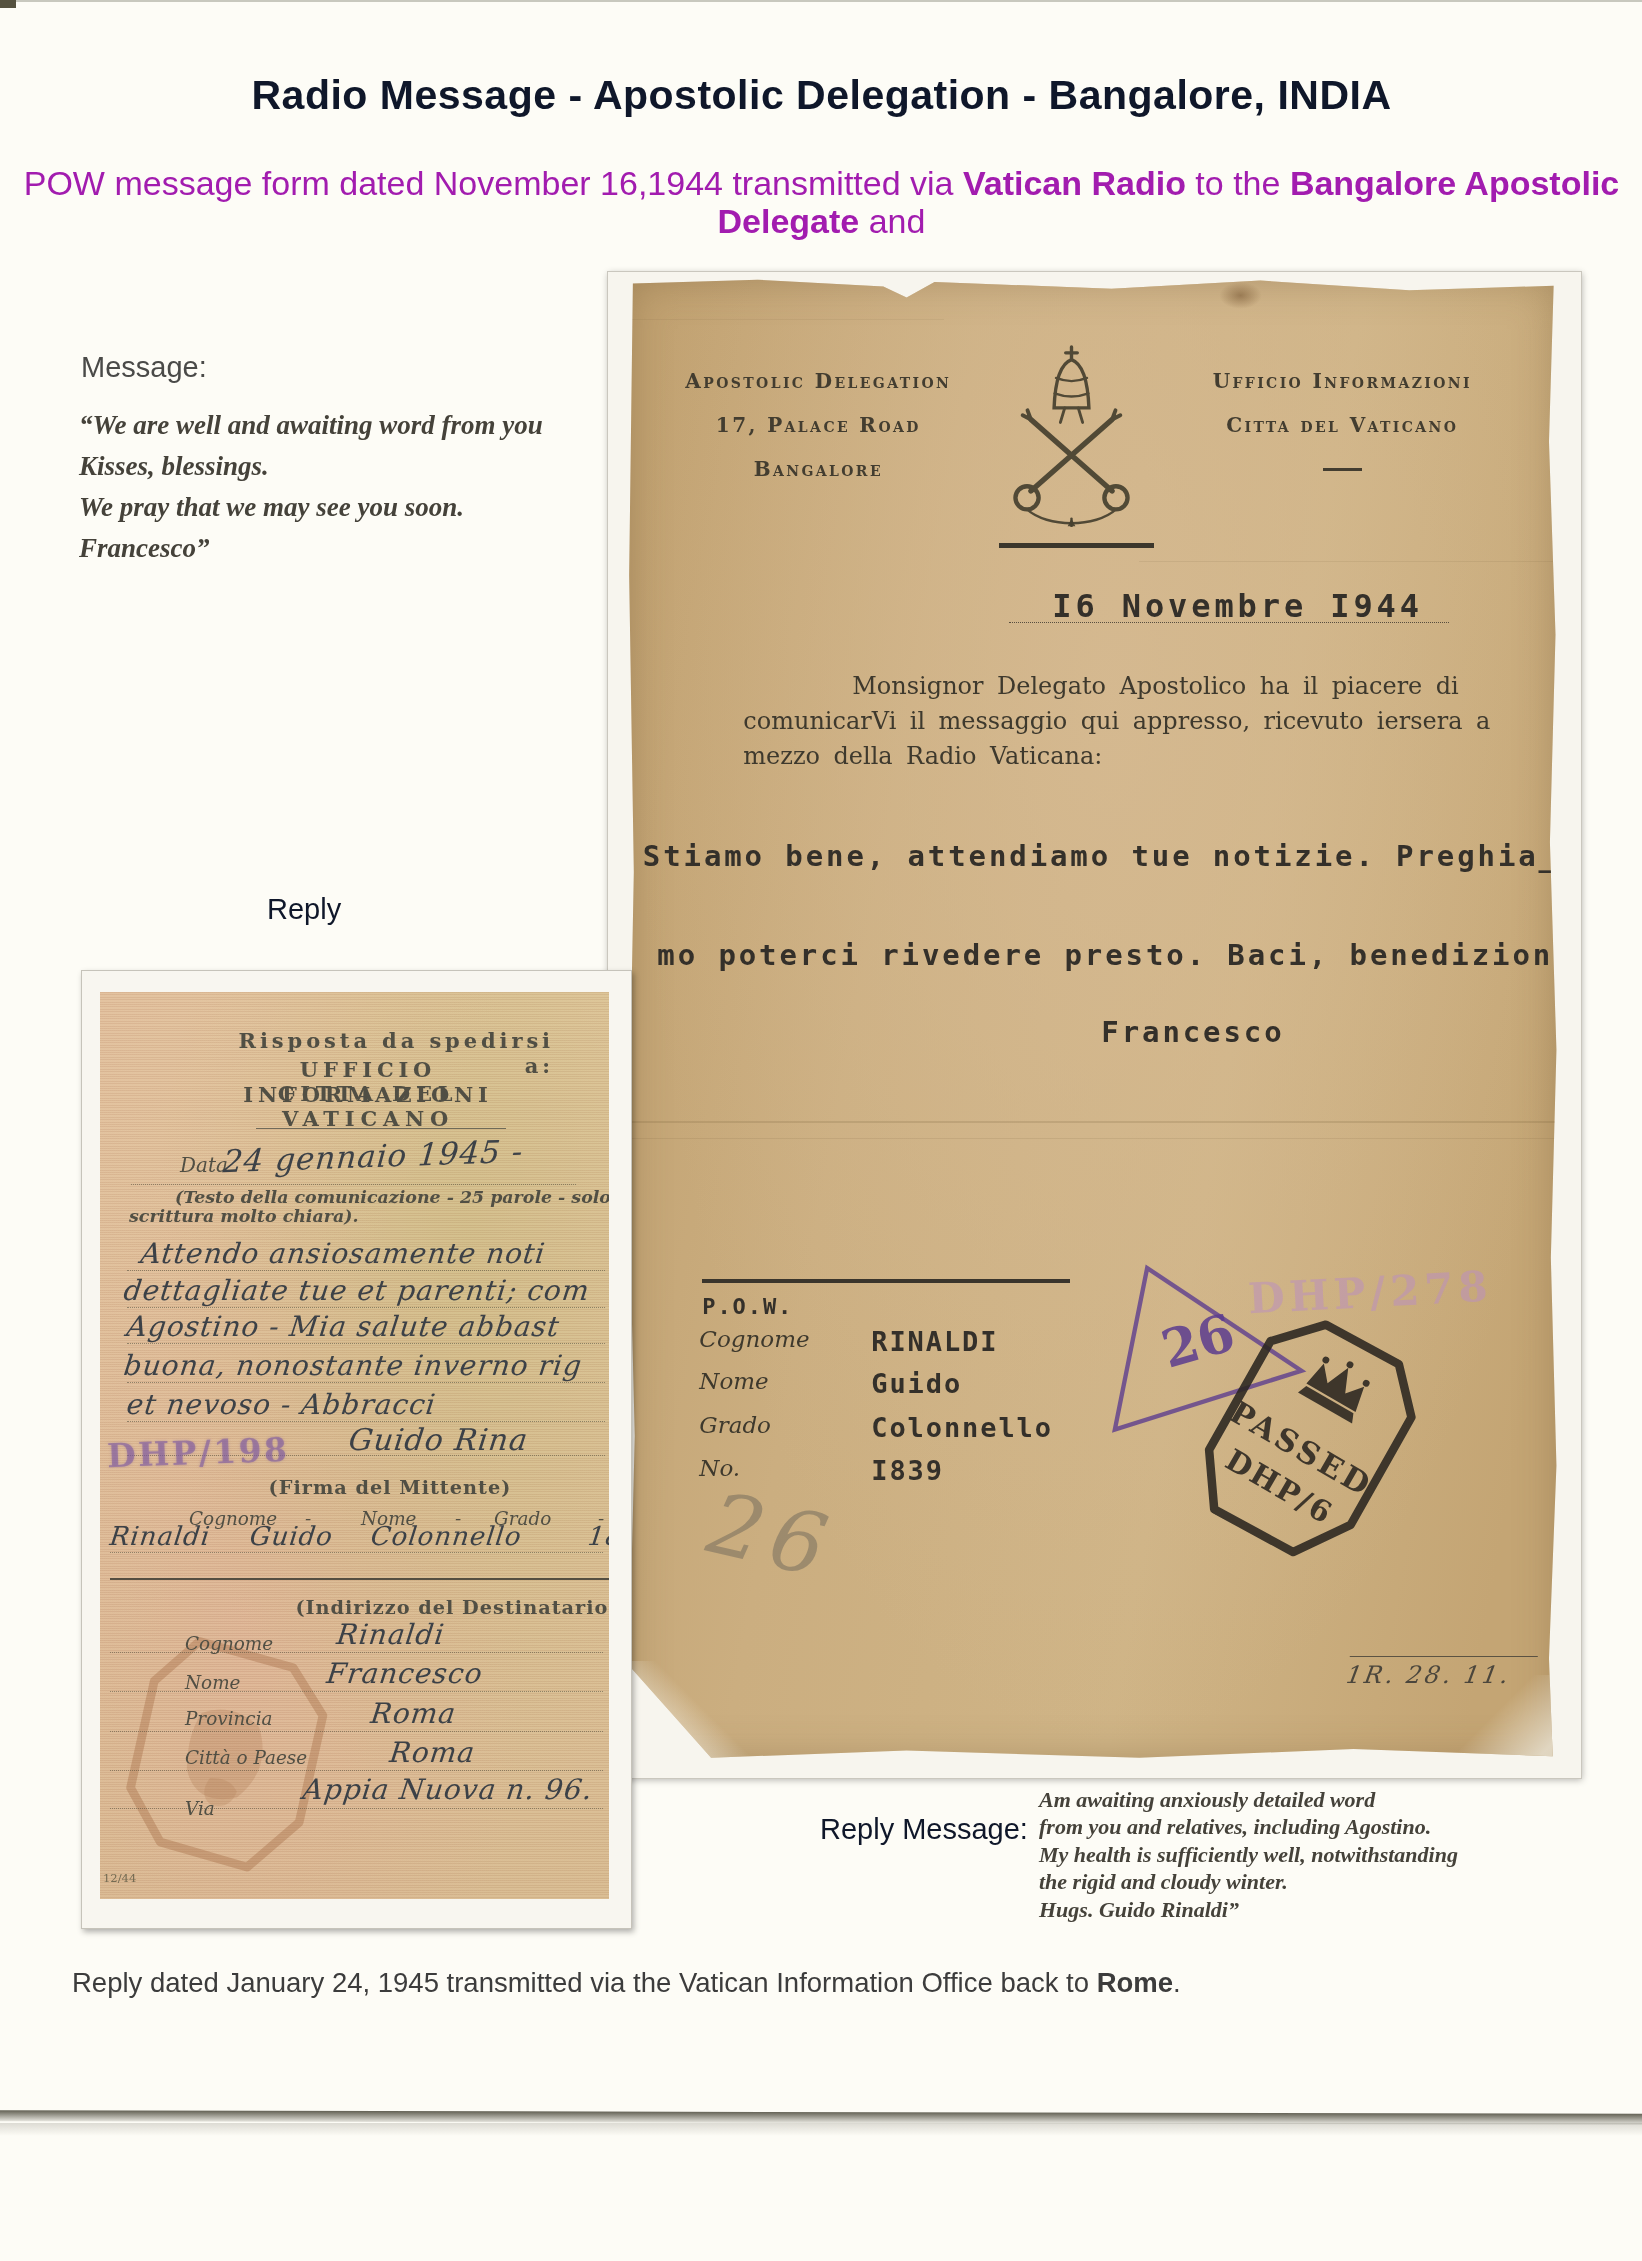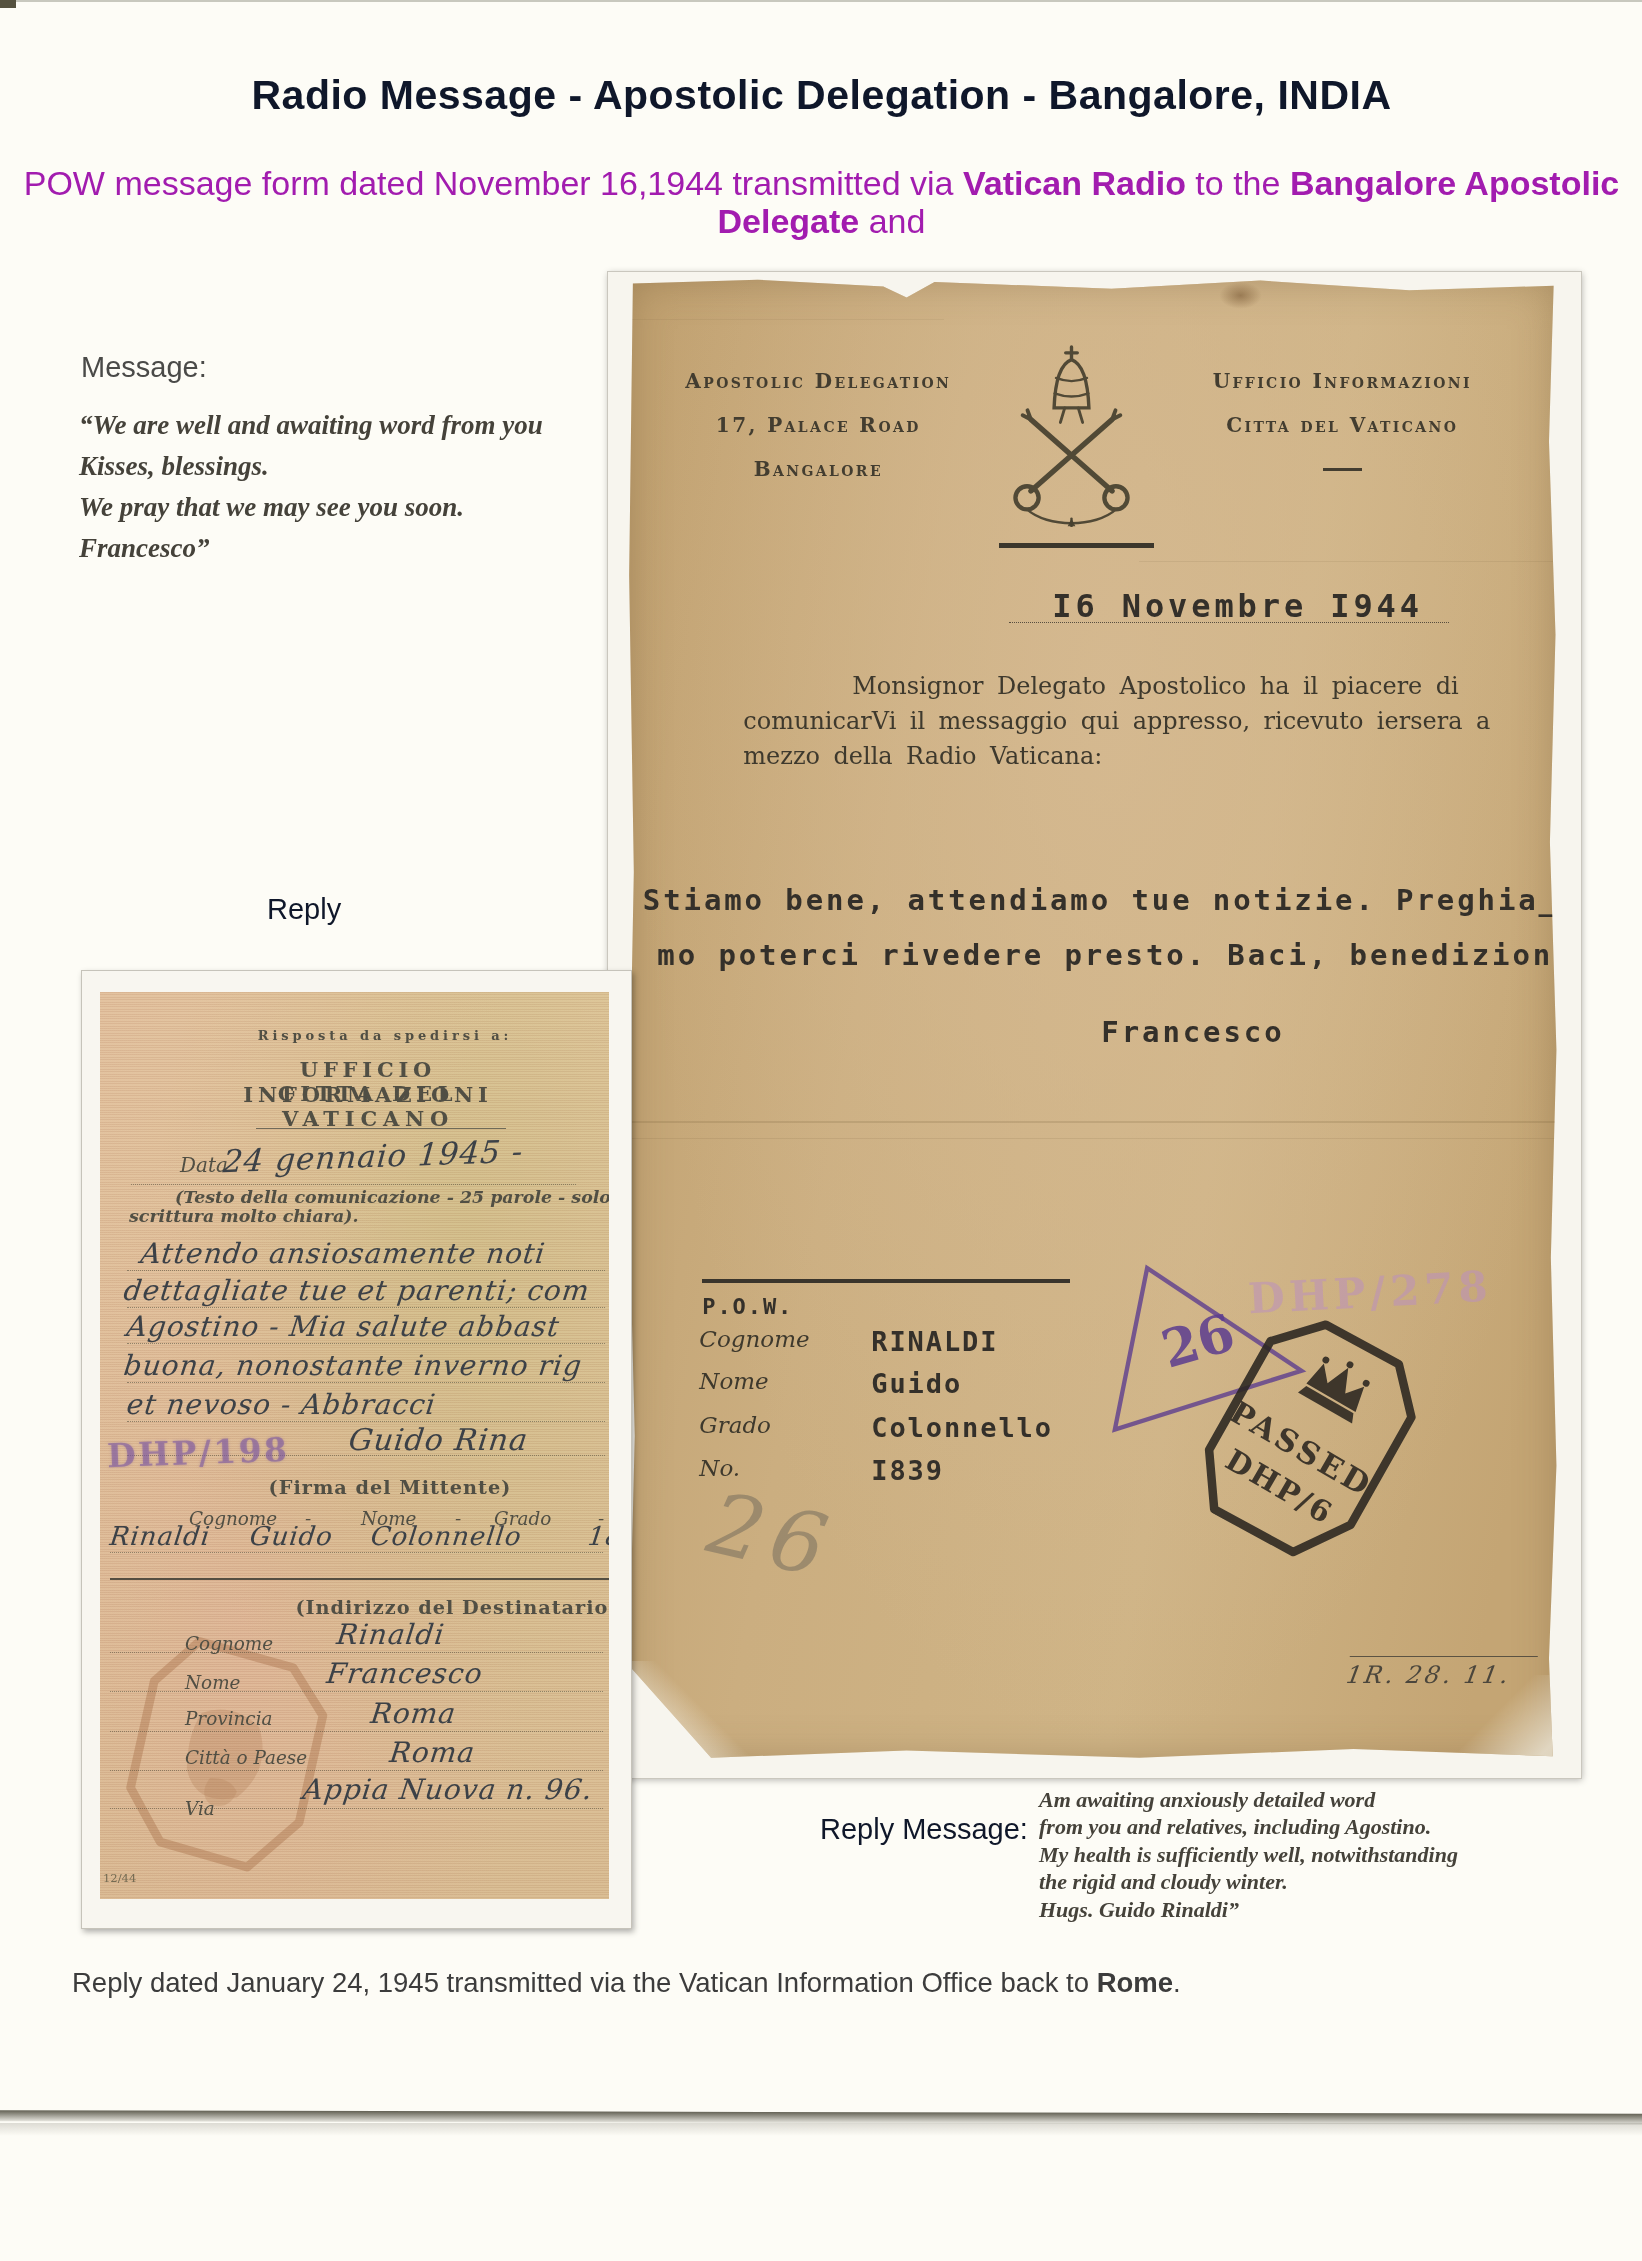--- a/index.html
+++ b/index.html
@@ -161,21 +161,21 @@
 
     <div class="abs mdots" style="left:382px; top:344px; width:440px;"></div>
     <div class="abs tw" id="m-date">I6 Novembre I944</div>
 
     <div class="abs mp" id="m-body">
       <div>Monsignor Delegato Apostolico ha il piacere di</div>
       <div>comunicarVi il messaggio qui appresso, ricevuto iersera a</div>
       <div>mezzo della Radio Vaticana:</div>
     </div>
 
-    <div class="abs tw typed" style="left:15.5px; top:561px;margin-top:44px;">Stiamo bene, attendiamo tue notizie. Preghia_</div>
+    <div class="abs tw typed" style="left:15.5px; top:561px;">Stiamo bene, attendiamo tue notizie. Preghia_</div>
     <div class="abs tw typed" style="left:30px; top:660px;">mo poterci rivedere presto. Baci, benedizioni</div>
     <div class="abs tw typed" style="left:474px; top:737px;">Francesco</div>
 
     <div class="abs" id="m-powrule"></div>
     <div class="abs tw" id="m-powlabel">P.O.W.</div>
 
     <div class="powrow" style="top:1048px;">
       <span class="lbl mp">Cognome</span>
       <span class="val tw">RINALDI</span>
     </div>
@@ -220,21 +220,21 @@
 
 <div class="abs" id="reply-mat">
   <div class="abs" id="reply-paper">
 
     <svg class="abs" id="brown-stamp" width="203" height="242" viewBox="0 0 420 500">
       <polygon points="120,25 320,45 398,132 388,358 298,468 112,448 32,348 42,122" fill="none" stroke="rgba(150,88,48,0.55)" stroke-width="18" stroke-linejoin="round"></polygon>
       <path d="M150,170 q60,-34 122,8 q42,82 -20,152 q-82,32 -112,-40 q-12,-70 10,-120 z" fill="rgba(150,88,48,0.32)"></path>
       <path d="M190,300 q40,-10 60,18 q-8,40 -48,36 q-30,-16 -12,-54 z" fill="rgba(150,88,48,0.3)"></path>
     </svg>
 
-    <div class="rhead rp rz abs" style="left:116px; top:36px; width:338px; font-size:13px; letter-spacing:3.9px;">Risposta da spedirsi a:</div>
+    <div class="rhead rp rz abs" style="left:116px; top:36px; width:338px; font-size:21px; letter-spacing:3.9px;text-align:right;">Risposta da spedirsi a:</div>
     <div class="rhead rp rz abs" style="left:99px; top:65px; width:338px; font-size:21px; letter-spacing:4.8px;">UFFICIO INFORMAZIONI</div>
     <div class="rhead rp rz abs" style="left:99px; top:89px; width:338px; font-size:21px; letter-spacing:5.8px;">CITTA DEL VATICANO</div>
     <div class="abs" id="r-rule"></div>
 
     <div class="rlbl rp abs" style="left:34px; top:161px; font-size:20px;">Data</div>
     <div class="hw abs rz" style="left:123px; top:146px; font-size:31px; transform:rotate(-2deg) skewX(-7deg);">24 gennaio 1945 -</div>
     <div class="dots" style="left:31px; top:192px; width:445px; z-index:2;"></div>
 
     <div class="rp abs rz" style="left:75px; top:195px; font-size:17.4px; font-weight:bold; font-style:italic; white-space:nowrap;">(Testo della comunicazione - 25 parole - solo notizie famili</div>
     <div class="rp abs rz" style="left:29px; top:214px; font-size:17.4px; font-weight:bold; font-style:italic;">scrittura molto chiara).</div>

